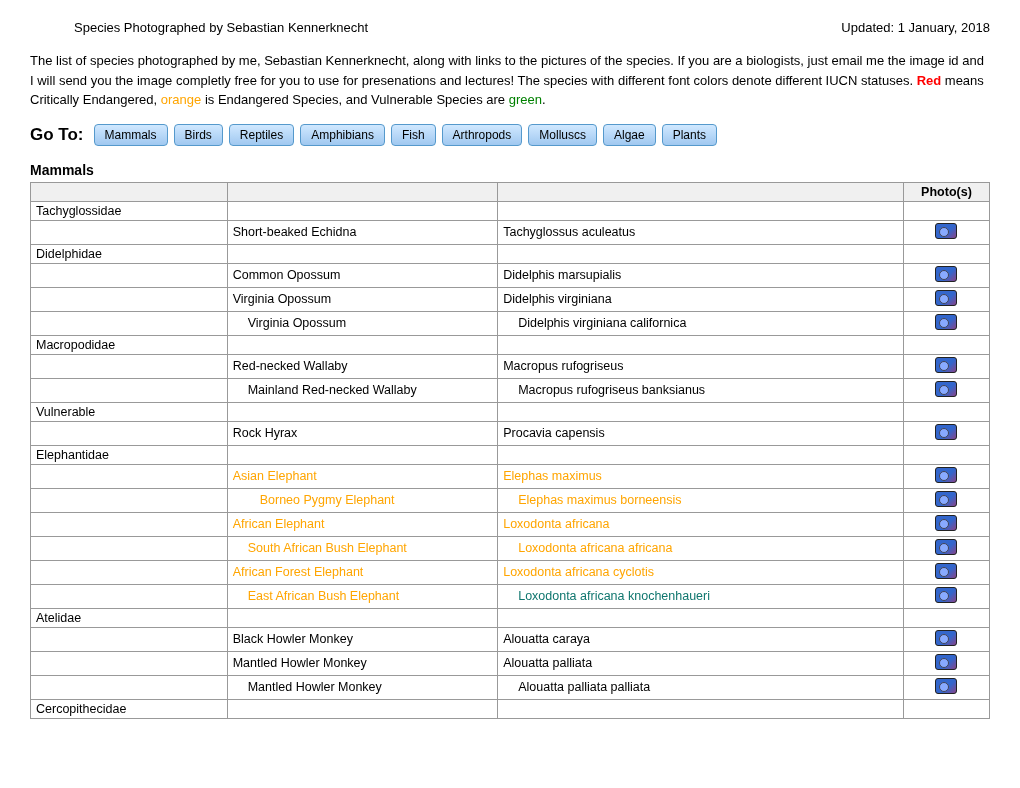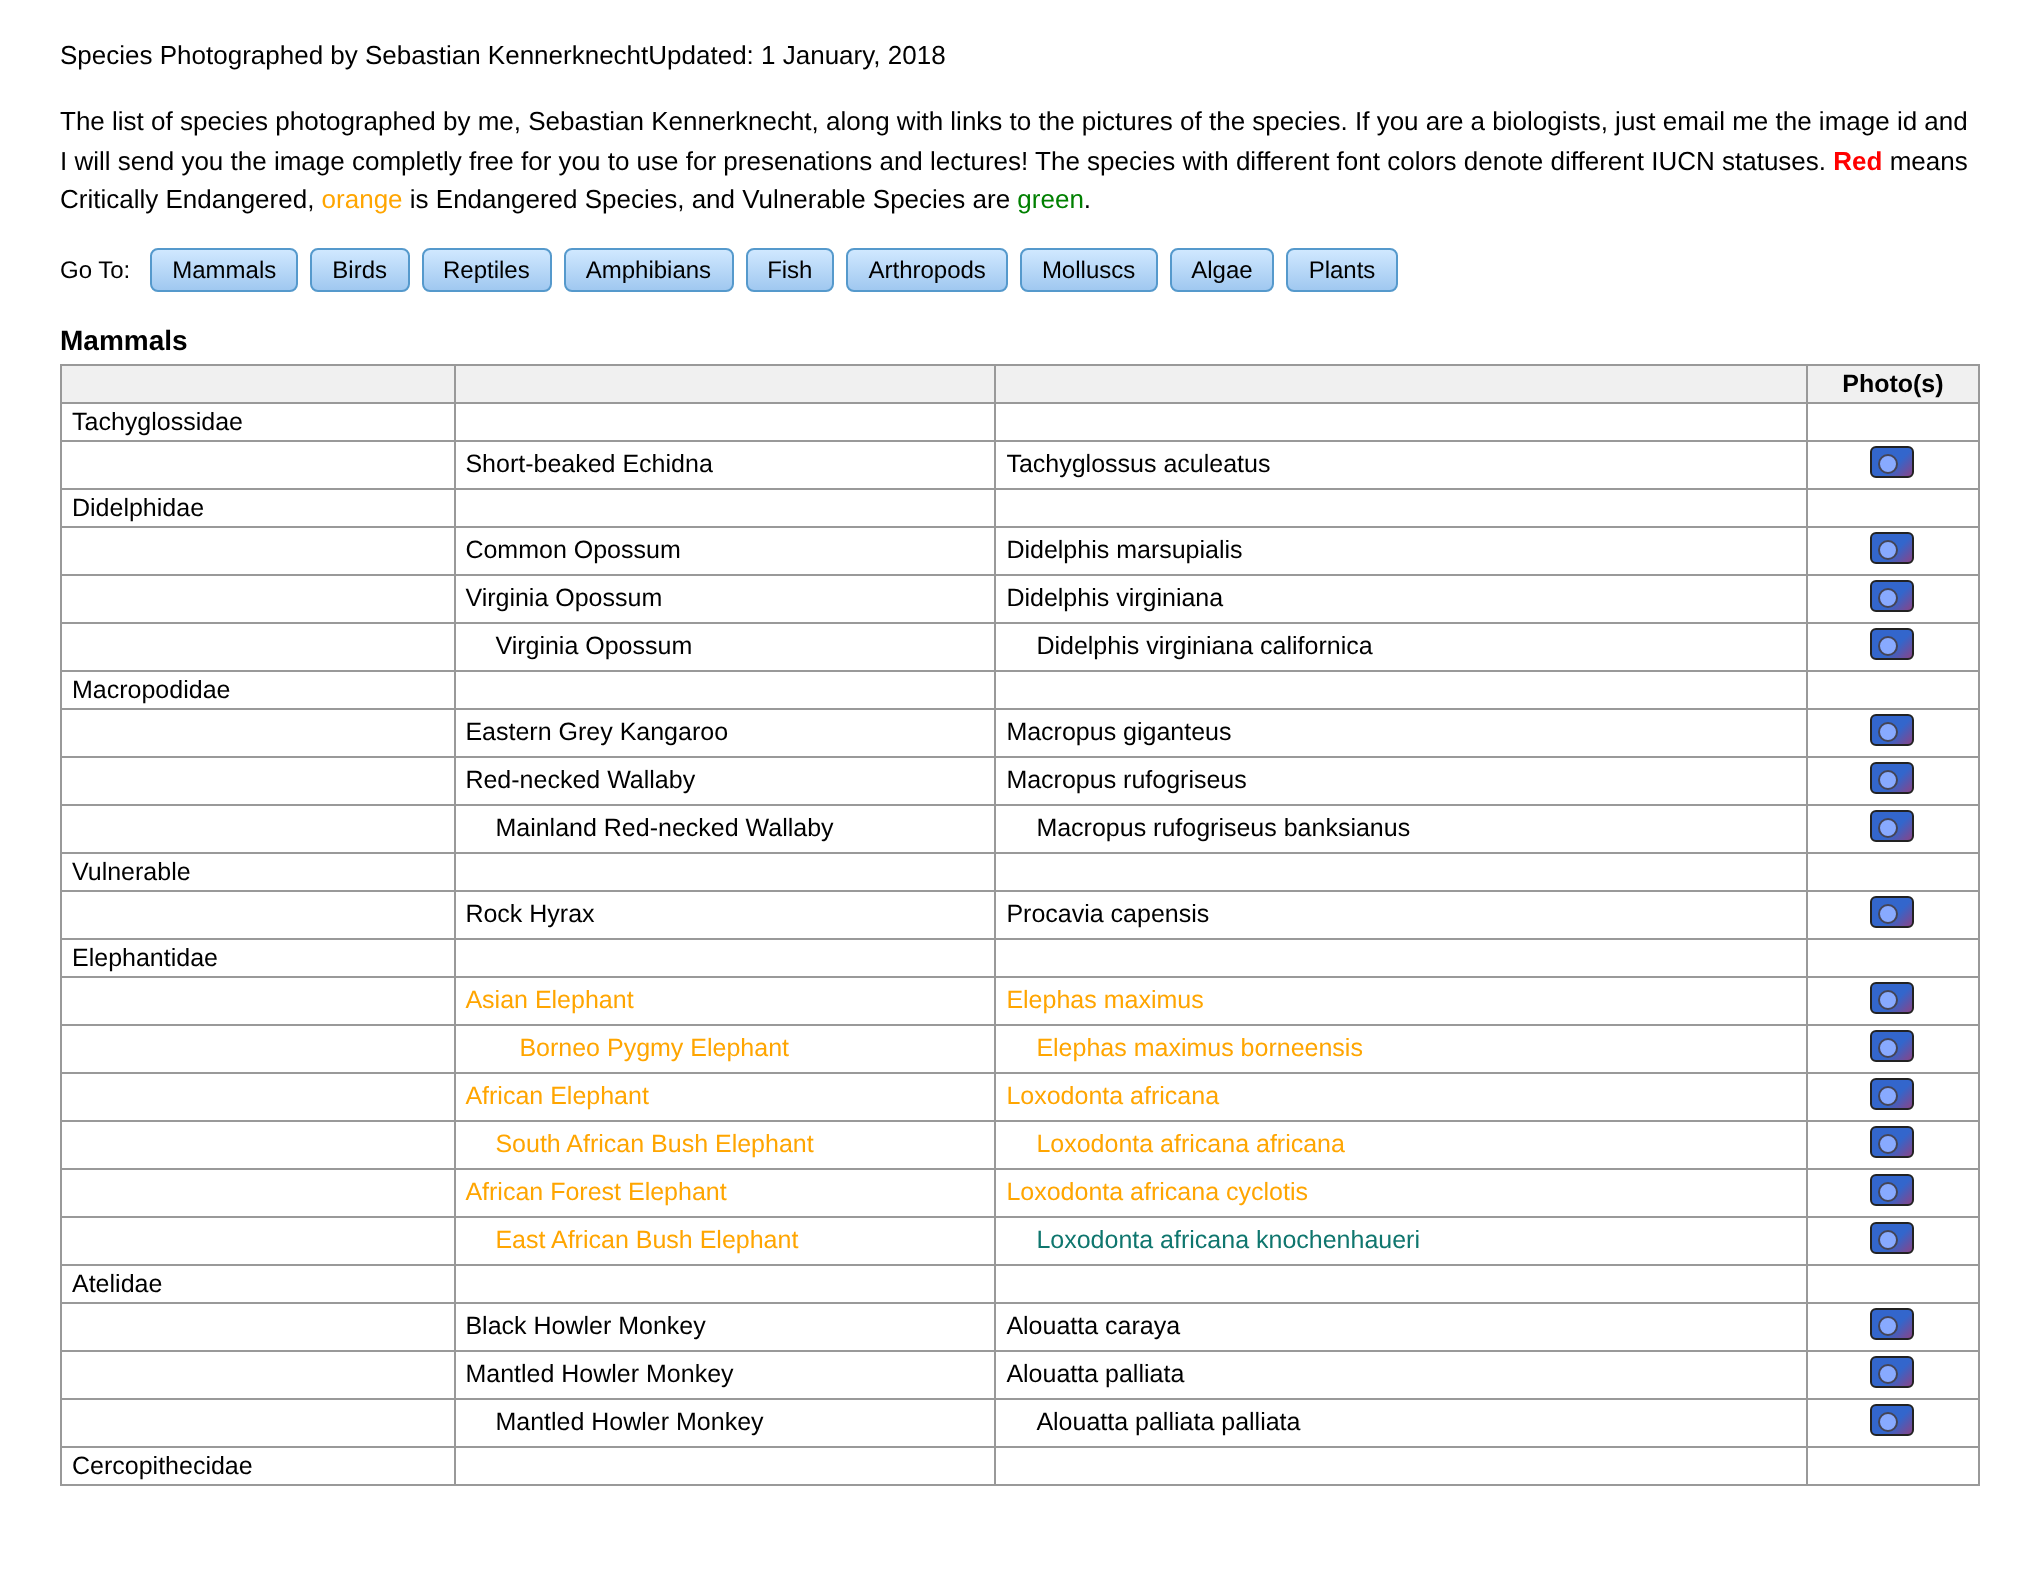--- a/index.html
+++ b/index.html
@@ -6,42 +6,43 @@
     body {
       font-family: Arial, Helvetica, sans-serif;
       font-size: 13px;
       background: #fff;
       color: #000;
       padding: 20px 30px;
       width: 1020px;
     }
     .header-row {
       display: flex;
-      justify-content: flex-start;
+      justify-content: space-between;
       align-items: flex-start;
       margin-bottom: 16px;
+      margin-left: 44px;
     }
     .header-title { font-size: 13px; }
     .header-updated { font-size: 13px; }
     .intro-text {
       font-size: 13px;
       line-height: 1.5;
       margin-bottom: 14px;
     }
     .intro-text .red { color: red; font-weight: bold; }
     .intro-text .orange { color: orange; }
     .intro-text .green { color: green; }
     .goto-row {
       display: flex;
       align-items: center;
       gap: 6px;
       margin-bottom: 16px;
       flex-wrap: wrap;
     }
-    .goto-label { font-size: 12px; font-weight: normal; margin-right: 4px; }
+    .goto-label { font-size: 17px; font-weight: bold; margin-right: 4px; }
     .nav-btn {
       background: linear-gradient(to bottom, #d0e8ff, #a0c8f0);
       border: 1px solid #5599cc;
       border-radius: 4px;
       padding: 3px 10px;
       font-size: 12px;
       cursor: pointer;
       color: #000;
     }
     .section-title {
@@ -160,26 +161,20 @@
         <td class="col-photo" style="text-align: center;"><span class="photo-icon"></span></td>
       </tr>
       <tr>
         <td class="col-family">Macropodidae</td>
         <td class="col-common"></td>
         <td class="col-scientific"></td>
         <td class="col-photo" style="text-align: center;"></td>
       </tr>
       <tr>
         <td class="col-family"></td>
-        <td class="col-common">Eastern Grey Kangaroo</td>
-        <td class="col-scientific">Macropus giganteus</td>
-        <td class="col-photo" style="text-align: center;"><span class="photo-icon"></span></td>
-      </tr>
-      <tr>
-        <td class="col-family"></td>
         <td class="col-common">Red-necked Wallaby</td>
         <td class="col-scientific">Macropus rufogriseus</td>
         <td class="col-photo" style="text-align: center;"><span class="photo-icon"></span></td>
       </tr>
       <tr>
         <td class="col-family"></td>
         <td class="col-common" style="padding-left: 20px;">Mainland Red-necked Wallaby</td>
         <td class="col-scientific" style="padding-left: 20px;">Macropus rufogriseus banksianus</td>
         <td class="col-photo" style="text-align: center;"><span class="photo-icon"></span></td>
       </tr>

